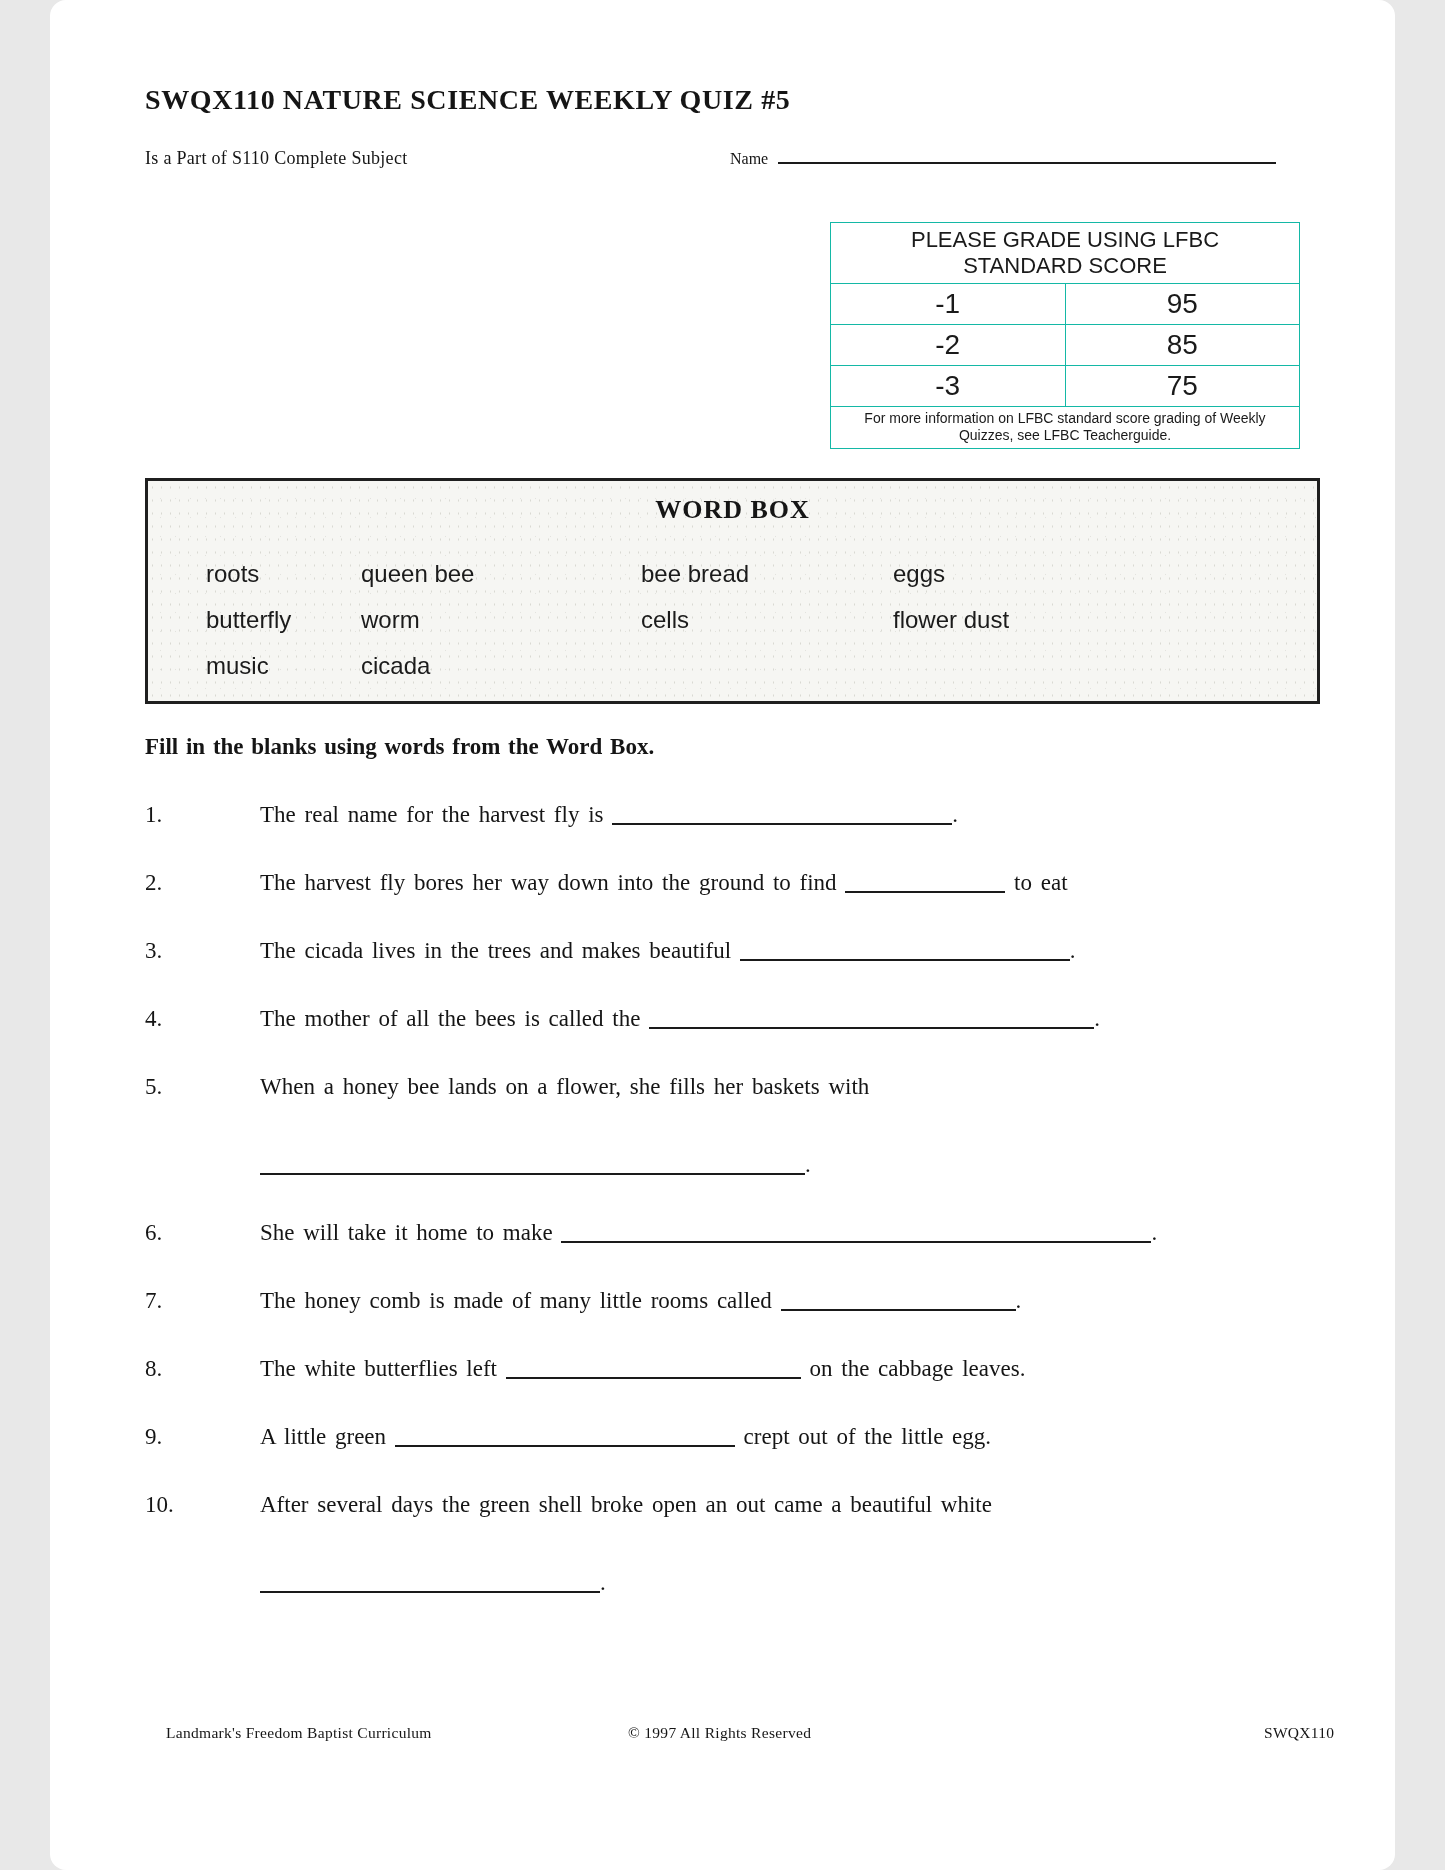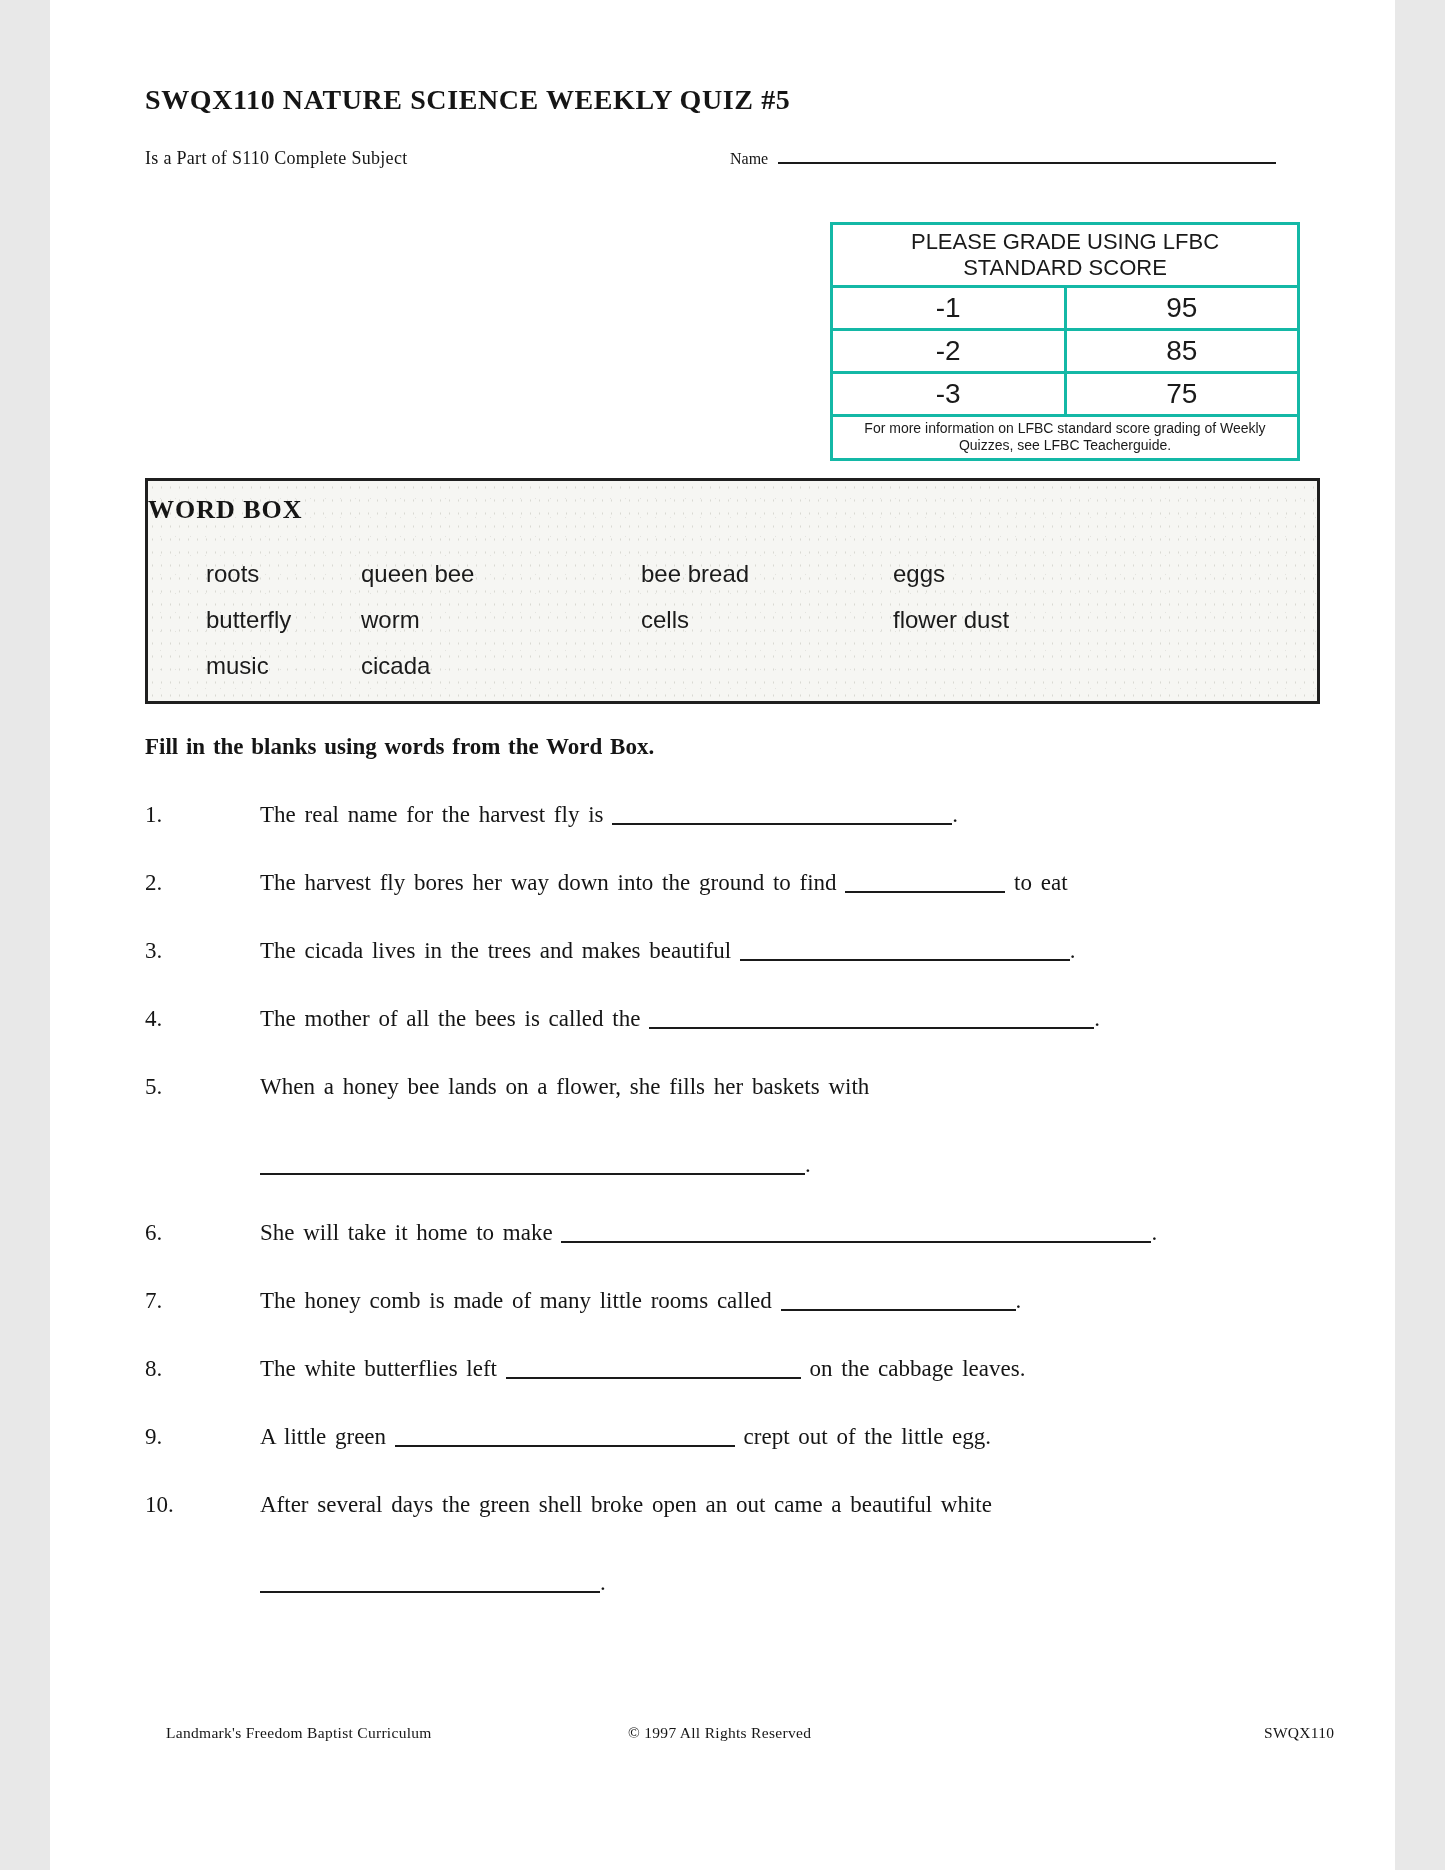--- a/index.html
+++ b/index.html
@@ -4,20 +4,21 @@
 <style>
   html,body{margin:0;padding:0;background:#e8e8e8;}
   .page{
     position:relative;
     width:1345px;height:1870px;
     background:#ffffff;
     font-family:"Liberation Serif", serif;
     color:#151515;
     margin:0 auto;
     overflow:hidden;
+    border-radius:16px;
   }
   .title{
     position:absolute;left:95px;top:84px;
     font-size:28px;font-weight:700;letter-spacing:0.6px;
     white-space:nowrap;
   }
   .subtitle{
     position:absolute;left:95px;top:148px;
     font-size:18px;letter-spacing:0.3px;
   }
@@ -30,21 +31,21 @@
     border-bottom:2px solid #1a1a1a;
     margin-left:10px;
   }
   
   .grade-table{
     position:absolute;left:780px;top:222px;width:470px;
     border-collapse:collapse;
     font-family:"Liberation Sans", sans-serif;
     color:#1a1a1a;
   }
-  .grade-table th,.grade-table td{border:3px solid #14b8a6;}
+  .grade-table th,.grade-table td{border:1px solid #14b8a6;}
   .grade-table th{
     font-weight:400;font-size:22px;line-height:1.18;
     text-align:center;padding:4px 26px;
   }
   .grade-table tbody td{
     font-size:28px;text-align:center;height:40px;width:50%;
     padding:0;
   }
   .grade-table tfoot td{
     font-size:14px;line-height:1.25;text-align:center;
@@ -55,21 +56,21 @@
     position:absolute;left:95px;top:478px;width:1175px;height:226px;
     box-sizing:border-box;border:3px solid #1f1f1f;
     background-color:#f6f6f3;
     background-image:
       radial-gradient(#d9d9d3 0.6px, transparent 0.8px),
       radial-gradient(#e3e3de 0.6px, transparent 0.8px);
     background-size:9px 13px, 15px 19px;
     background-position:0 0, 5px 8px;
   }
   .wb-title{
-    font-weight:700;font-size:26px;
+    text-align:center;font-weight:700;font-size:26px;
     margin-top:14px;letter-spacing:1px;
     font-family:"Liberation Serif", serif;
   }
   .wb-grid{
     display:flex;
     padding:26px 0 0 58px;
     font-family:"Liberation Sans", sans-serif;
     font-size:24px;color:#1b1b1b;
   }
   .wb-col{line-height:46px;}

